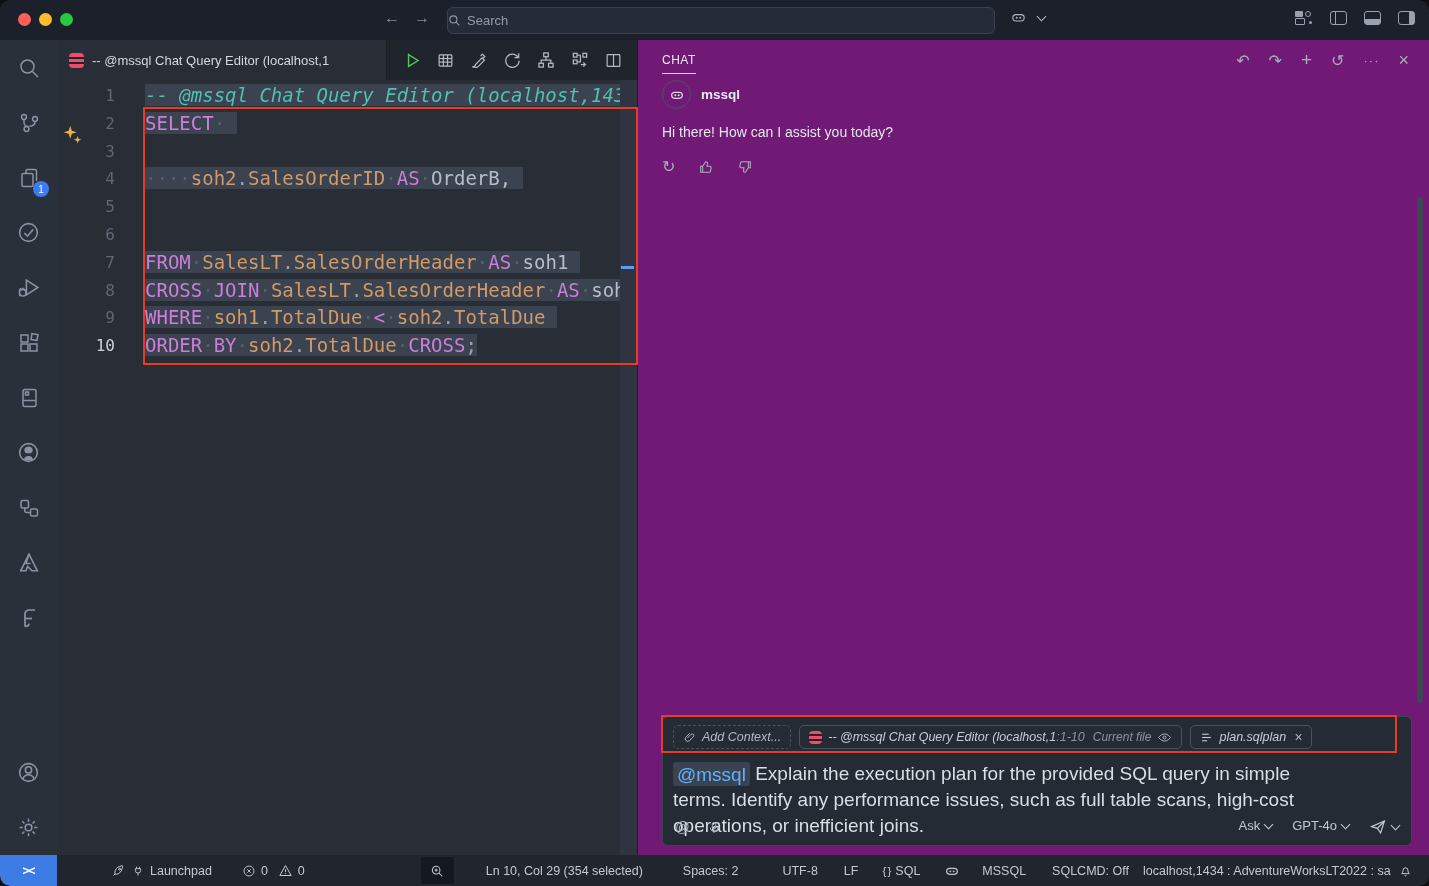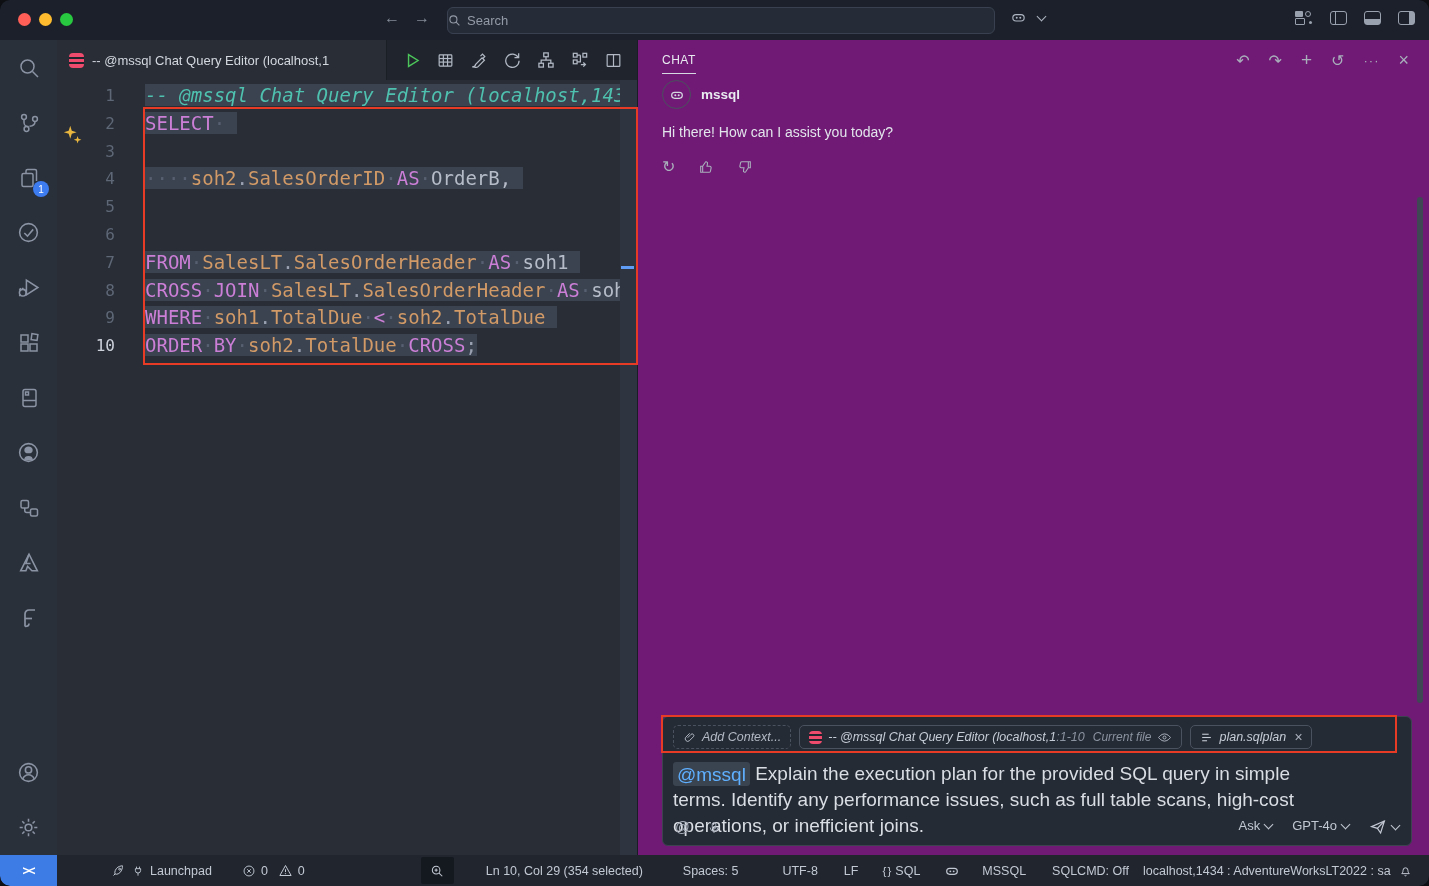--- a/index.html
+++ b/index.html
@@ -439,21 +439,21 @@
         <circle cx="10.5" cy="10.5" r="6.5"></circle>
         <line x1="15.5" y1="15.5" x2="21" y2="21"></line>
         <line x1="7.8" y1="10.5" x2="13.2" y2="10.5"></line>
         <line x1="10.5" y1="7.8" x2="10.5" y2="13.2"></line>
       </svg>
   </div>
   <div class="sb-item" style="margin-left:32px;">
       <span>Ln 10, Col 29 (354 selected)</span>
     </div>
   <div class="sb-item" style="margin-left:40px;">
-      <span>Spaces: 5</span>
+      <span>Spaces: 2</span>
     </div>
   <div class="sb-item" style="margin-left:44px;">
       <span>UTF-8</span>
     </div>
   <div class="sb-item" style="margin-left:26px;justify-content:flex-end;">
       <span>LF</span>
     </div>
   <div class="sb-item" style="margin-left:24px;">
     <span style="font-size:11.5px;letter-spacing:-1px;">{ }</span>
     <span>SQL</span>

